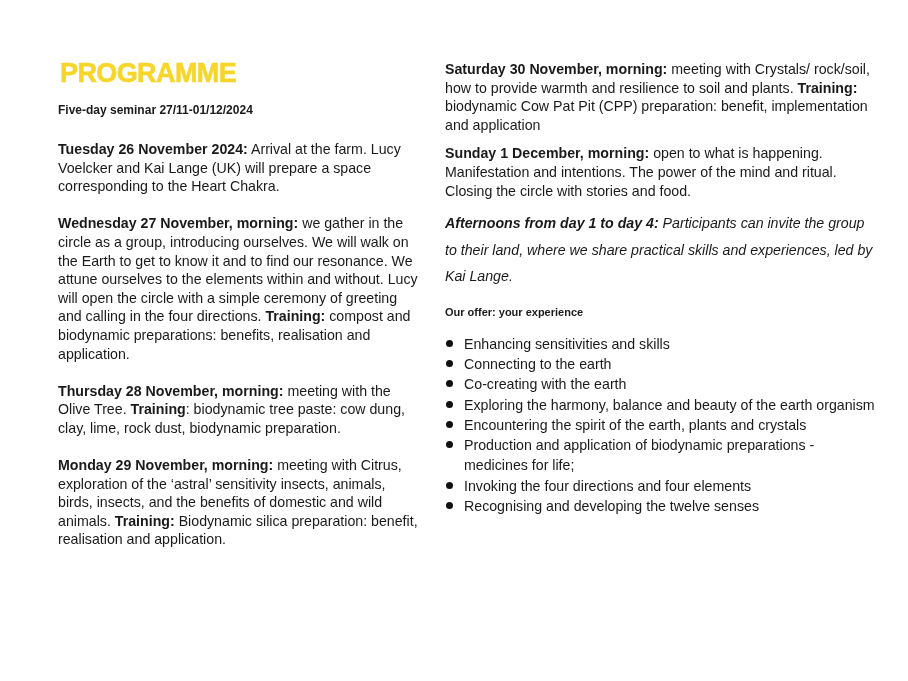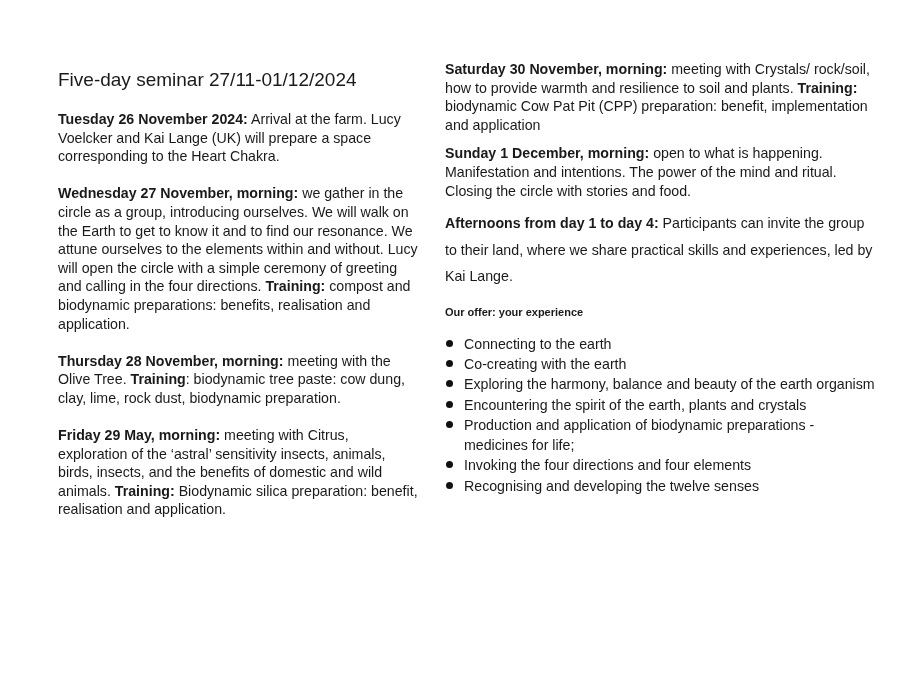--- a/index.html
+++ b/index.html
@@ -34,37 +34,38 @@
       font-family: "Liberation Sans", sans-serif;
       font-weight: 900;
       font-size: 27px;
       letter-spacing: -0.6px;
       color: #f7d62b;
       line-height: 30px;
       margin: 0 0 6px 2px;
       -webkit-text-stroke: 0.6px #f7d62b;
     }
     .subtitle {
-      font-weight: normal;
-      font-size: 19px;
+      font-weight: bold;
+      font-size: 12px;
       line-height: 20px;
       margin: 12px 0 20px 0;
     }
     .para {
       margin: 0 0 18.6px 0;
     }
     .para b, .lbl {
       font-weight: bold;
     }
     .right-para {
       margin: 0 0 10px 0;
     }
     .afternoons {
       line-height: 26.5px;
       margin: 4px 0 12px 0;
+      font-style: italic;
     }
     .offer-heading {
       font-weight: bold;
       font-size: 11px;
       line-height: 20px;
       margin: 0 0 12px 0;
     }
     ul.offer {
       list-style: none;
       margin: 0;
@@ -86,55 +87,60 @@
     }
     ul.offer li .cont {
       display: block;
       padding-left: 2px;
     }
   </style>
 </head>
 <body>
 
 <div class="col col-left">
+  <div class="title" style="color: rgb(247, 214, 43); -webkit-text-stroke: 0.6px rgb(247, 214, 43);">PROGRAMME</div>
   <div class="subtitle">Five-day seminar 27/11-01/12/2024</div>
 
   <p class="para">
     <b>Tuesday 26 November 2024:</b><span> Arrival at the farm. Lucy Voelcker and Kai Lange (UK) will prepare a space corresponding to the Heart Chakra.</span>
   </p>
 
   <p class="para">
     <b>Wednesday 27 November, morning:</b><span> we gather in the circle as a group, introducing ourselves. We will walk on the Earth to get to know it and to find our resonance. We attune ourselves to the elements within and without. Lucy will open the circle with a simple ceremony of greeting and calling in the four directions. </span><b>Training:</b><span> compost and biodynamic preparations: benefits, realisation and application.</span>
   </p>
 
   <p class="para">
     <b>Thursday 28 November, morning:</b><span> meeting with the Olive Tree. </span><b>Training</b><span>: biodynamic tree paste: cow dung, clay, lime, rock dust, biodynamic preparation.</span>
   </p>
 
   <p class="para">
-    <b>Friday 29 May, morning:</b><span> meeting with Citrus, exploration of the ‘astral’ sensitivity insects, animals, birds, insects, and the benefits of domestic and wild animals. </span><b>Training:</b><span> Biodynamic silica preparation: benefit, realisation and application.</span>
+    <b>Monday 29 November, morning:</b><span> meeting with Citrus, exploration of the ‘astral’ sensitivity insects, animals, birds, insects, and the benefits of domestic and wild animals. </span><b>Training:</b><span> Biodynamic silica preparation: benefit, realisation and application.</span>
   </p>
 </div>
 
 <div class="col col-right">
   <p class="para right-para">
     <b>Saturday 30 November, morning:</b><span> meeting with Crystals/ rock/soil, how to provide warmth and resilience to soil and plants. </span><b>Training:</b><span> biodynamic Cow Pat Pit (CPP) preparation: benefit, implementation and application</span>
   </p>
 
   <p class="para right-para">
     <b>Sunday 1 December, morning:</b><span> open to what is happening. Manifestation and intentions. The power of the mind and ritual. Closing the circle with stories and food.</span>
   </p>
 
   <p class="para afternoons">
     <b>Afternoons from day 1 to day 4:</b><span> Participants can invite the group to their land, where we share practical skills and experiences, led by Kai Lange.</span>
   </p>
 
   <div class="offer-heading">Our offer: your experience</div>
 
   <ul class="offer">
+    <li>
+        <span class="bullet"></span>
+        <span class="cont">Enhancing sensitivities and skills</span>
+      </li>
     <li>
         <span class="bullet"></span>
         <span class="cont">Connecting to the earth</span>
       </li>
     <li>
         <span class="bullet"></span>
         <span class="cont">Co-creating with the earth</span>
       </li>
     <li>
         <span class="bullet"></span>

